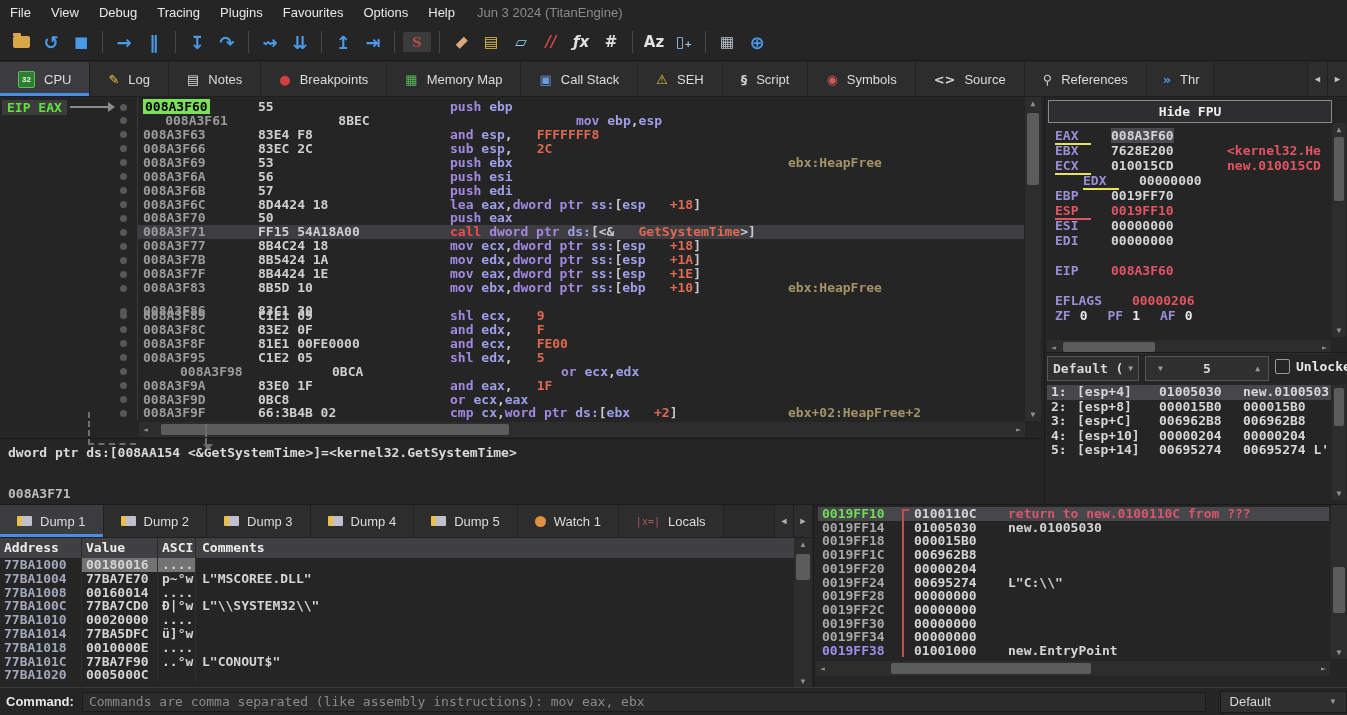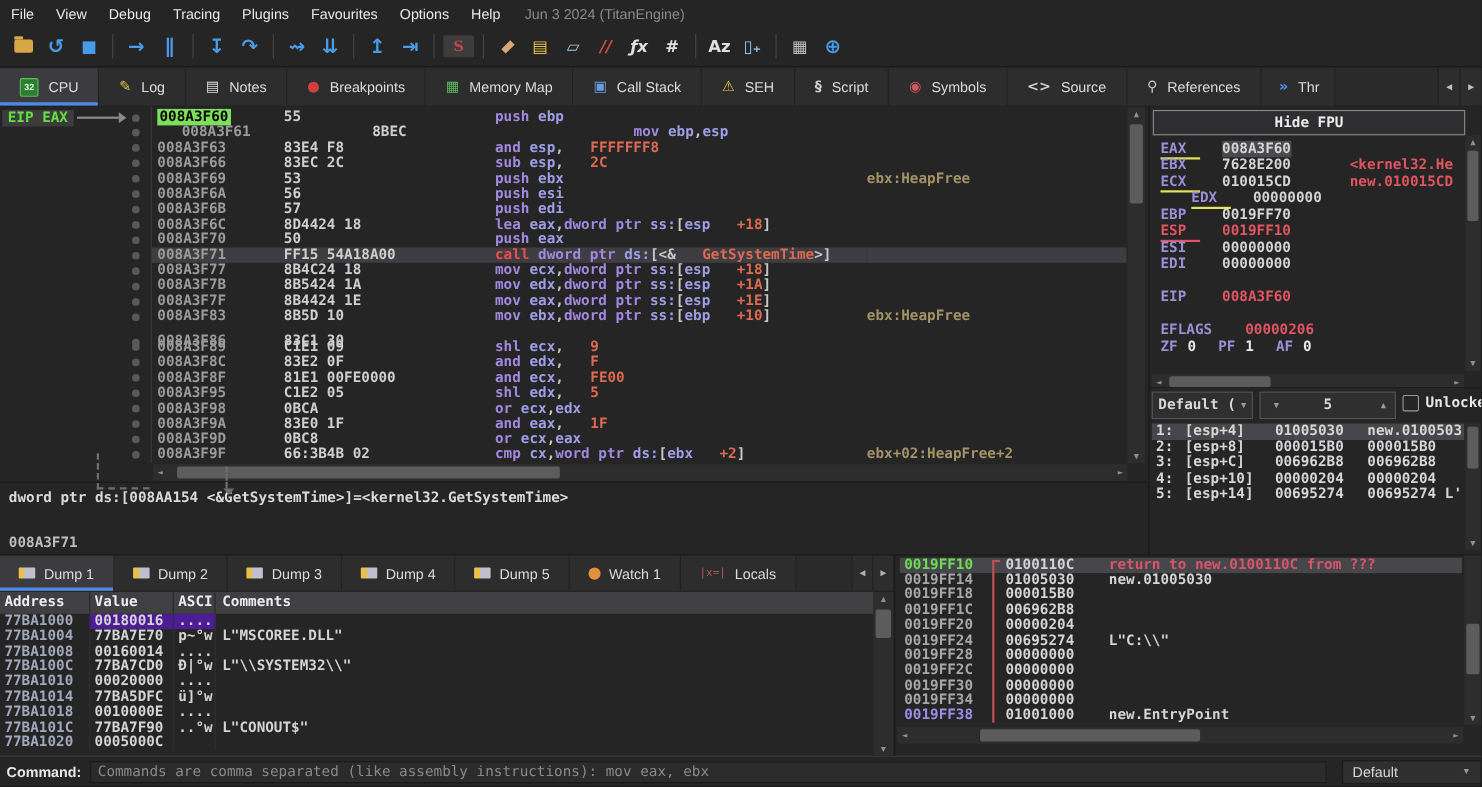--- a/index.html
+++ b/index.html
@@ -125,21 +125,21 @@
   .dts.first{margin-left:auto;}
   .dumphead{position:absolute;left:0;top:33px;width:794px;height:20px;background:#404043;display:flex;
             color:#ececec;line-height:20px;}
   .dhcell{box-sizing:border-box;padding-left:4px;border-right:1px solid #2a2a2a;}
   .dhc0{width:82px;} .dhc1{width:76px;} .dhc2{width:38px;} .dhc3{flex:1;border-right:none;padding-left:6px;}
   .dumpbody{position:absolute;left:0;top:53px;width:794px;height:130px;overflow:hidden;}
   .dumprow{display:flex;height:13.8px;line-height:13.8px;white-space:pre;}
   .dc{box-sizing:border-box;padding-left:4px;border-right:1px solid #303034;overflow:hidden;}
   .dc0{width:82px;color:#a2a8bc;} .dc1{width:76px;color:#d4d4d4;} .dc2{width:38px;color:#d4d4d4;}
   .dc3{flex:1;color:#d4d4d4;border-right:none;padding-left:6px;}
-  .dc.selc{background:#4c1d95;}
+  .dc.selc{background:#737373;}
   .dumpvscroll{position:absolute;left:794px;top:33px;width:18px;height:150px;background:#2d2d2d;}
   .dumpvscroll .vthumb{top:16px;height:26px;}
   
   .stack{position:absolute;left:813px;top:504px;width:534px;height:183px;background:#252526;overflow:hidden;
          border-left:1px solid #1a1a1a;border-top:1px solid #1a1a1a;box-sizing:border-box;}
   .strow{position:absolute;left:4px;right:18px;height:13.7px;line-height:13.7px;display:flex;white-space:pre;}
   .strow.sel{background:#47474b;}
   .staddr{width:80px;flex:none;padding-left:4px;color:#a8a8a8;}
   .staddr.green{color:#6ddd55;} .staddr.purple{color:#9a8fe8;}
   .stval{width:84px;flex:none;padding-left:12px;color:#d4d4d4;}
@@ -282,21 +282,21 @@
         <div class="drow sel" style="top: 128.37px;"><span class="dgut"><i class="bpdot"></i></span><span class="daddr">008A3F71</span><span class="dbytes">FF15 54A18A00</span><span class="dinstr"><span class="tk-c">call </span><span class="tk-m">dword ptr </span><span class="tk-r">ds:</span><span class="tk-p">[&lt;&amp;</span><span class="tk-n">GetSystemTime</span><span class="tk-p">&gt;]</span></span><span class="dcomm"></span></div>
         <div class="drow" style="top: 142.3px;"><span class="dgut"><i class="bpdot"></i></span><span class="daddr">008A3F77</span><span class="dbytes">8B4C24 18</span><span class="dinstr"><span class="tk-m">mov </span><span class="tk-r">ecx</span><span class="tk-p">,</span><span class="tk-m">dword ptr </span><span class="tk-r">ss:</span><span class="tk-p">[</span><span class="tk-r">esp</span><span class="tk-n">+18</span><span class="tk-p">]</span></span><span class="dcomm"></span></div>
         <div class="drow" style="top: 156.23px;"><span class="dgut"><i class="bpdot"></i></span><span class="daddr">008A3F7B</span><span class="dbytes">8B5424 1A</span><span class="dinstr"><span class="tk-m">mov </span><span class="tk-r">edx</span><span class="tk-p">,</span><span class="tk-m">dword ptr </span><span class="tk-r">ss:</span><span class="tk-p">[</span><span class="tk-r">esp</span><span class="tk-n">+1A</span><span class="tk-p">]</span></span><span class="dcomm"></span></div>
         <div class="drow" style="top: 170.16px;"><span class="dgut"><i class="bpdot"></i></span><span class="daddr">008A3F7F</span><span class="dbytes">8B4424 1E</span><span class="dinstr"><span class="tk-m">mov </span><span class="tk-r">eax</span><span class="tk-p">,</span><span class="tk-m">dword ptr </span><span class="tk-r">ss:</span><span class="tk-p">[</span><span class="tk-r">esp</span><span class="tk-n">+1E</span><span class="tk-p">]</span></span><span class="dcomm"></span></div>
         <div class="drow" style="top: 184.09px;"><span class="dgut"><i class="bpdot"></i></span><span class="daddr">008A3F83</span><span class="dbytes">8B5D 10</span><span class="dinstr"><span class="tk-m">mov </span><span class="tk-r">ebx</span><span class="tk-p">,</span><span class="tk-m">dword ptr </span><span class="tk-r">ss:</span><span class="tk-p">[</span><span class="tk-r">ebp</span><span class="tk-n">+10</span><span class="tk-p">]</span></span><span class="dcomm">ebx:HeapFree</span></div>
         <div class="drow" style="top: 207px;"><span class="dgut"><i class="bpdot"></i></span><span class="daddr">008A3F86</span><span class="dbytes">83C1 30</span><span class="dcomm"></span></div>
         <div class="drow" style="top: 211.95px;"><span class="dgut"><i class="bpdot"></i></span><span class="daddr">008A3F89</span><span class="dbytes">C1E1 09</span><span class="dinstr"><span class="tk-m">shl </span><span class="tk-r">ecx</span><span class="tk-p">,</span><span class="tk-n">9</span></span><span class="dcomm"></span></div>
         <div class="drow" style="top: 225.88px;"><span class="dgut"><i class="bpdot"></i></span><span class="daddr">008A3F8C</span><span class="dbytes">83E2 0F</span><span class="dinstr"><span class="tk-m">and </span><span class="tk-r">edx</span><span class="tk-p">,</span><span class="tk-n">F</span></span><span class="dcomm"></span></div>
         <div class="drow" style="top: 239.81px;"><span class="dgut"><i class="bpdot"></i></span><span class="daddr">008A3F8F</span><span class="dbytes">81E1 00FE0000</span><span class="dinstr"><span class="tk-m">and </span><span class="tk-r">ecx</span><span class="tk-p">,</span><span class="tk-n">FE00</span></span><span class="dcomm"></span></div>
         <div class="drow" style="top: 253.74px;"><span class="dgut"><i class="bpdot"></i></span><span class="daddr">008A3F95</span><span class="dbytes">C1E2 05</span><span class="dinstr"><span class="tk-m">shl </span><span class="tk-r">edx</span><span class="tk-p">,</span><span class="tk-n">5</span></span><span class="dcomm"></span></div>
-        <div class="drow" style="top: 267.67px;"><span class="dgut"><i class="bpdot"></i></span><span class="daddr">008A3F98</span><span class="dbytes">0BCA</span><span class="dinstr"><span class="tk-m">or </span><span class="tk-r">ecx</span><span class="tk-p">,</span><span class="tk-r">edx</span></span><span class="dcomm"></span></div>
+        <div class="drow" style="top: 267.67px; gap: 37px;"><span class="dgut"><i class="bpdot"></i></span><span class="daddr">008A3F98</span><span class="dbytes">0BCA</span><span class="dinstr"><span class="tk-m">or </span><span class="tk-r">ecx</span><span class="tk-p">,</span><span class="tk-r">edx</span></span><span class="dcomm"></span></div>
         <div class="drow" style="top: 281.6px;"><span class="dgut"><i class="bpdot"></i></span><span class="daddr">008A3F9A</span><span class="dbytes">83E0 1F</span><span class="dinstr"><span class="tk-m">and </span><span class="tk-r">eax</span><span class="tk-p">,</span><span class="tk-n">1F</span></span><span class="dcomm"></span></div>
         <div class="drow" style="top: 295.53px;"><span class="dgut"><i class="bpdot"></i></span><span class="daddr">008A3F9D</span><span class="dbytes">0BC8</span><span class="dinstr"><span class="tk-m">or </span><span class="tk-r">ecx</span><span class="tk-p">,</span><span class="tk-r">eax</span></span><span class="dcomm"></span></div>
         <div class="drow" style="top: 309.46px;"><span class="dgut"><i class="bpdot"></i></span><span class="daddr">008A3F9F</span><span class="dbytes">66:3B4B 02</span><span class="dinstr"><span class="tk-m">cmp </span><span class="tk-r">cx</span><span class="tk-p">,</span><span class="tk-m">word ptr </span><span class="tk-r">ds:</span><span class="tk-p">[</span><span class="tk-r">ebx</span><span class="tk-n">+2</span><span class="tk-p">]</span></span><span class="dcomm">ebx+02:HeapFree+2</span></div>
       </div>
     <div class="dvscroll">
       <span class="sarr">▲</span>
       <div class="vthumb"></div>
       <span class="sarr bot">▼</span>
     </div>
     <div class="dhscroll">

